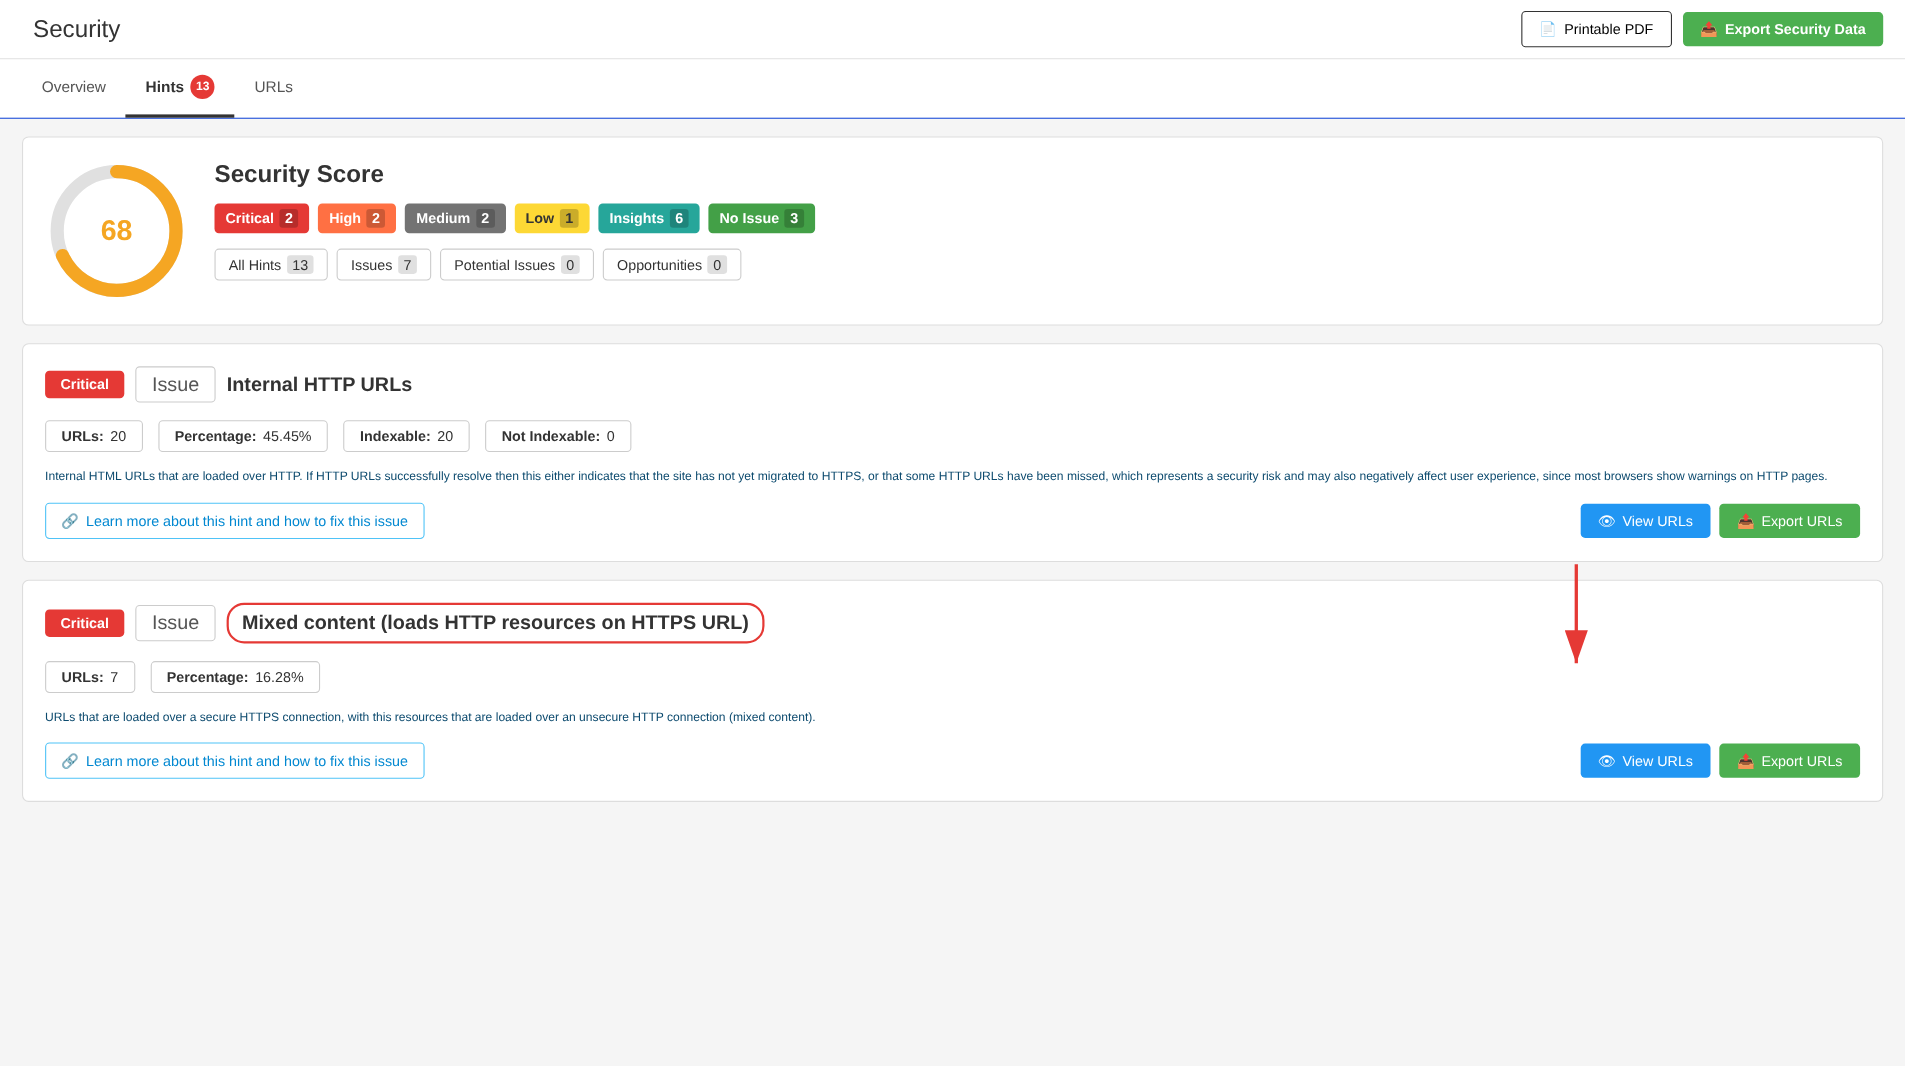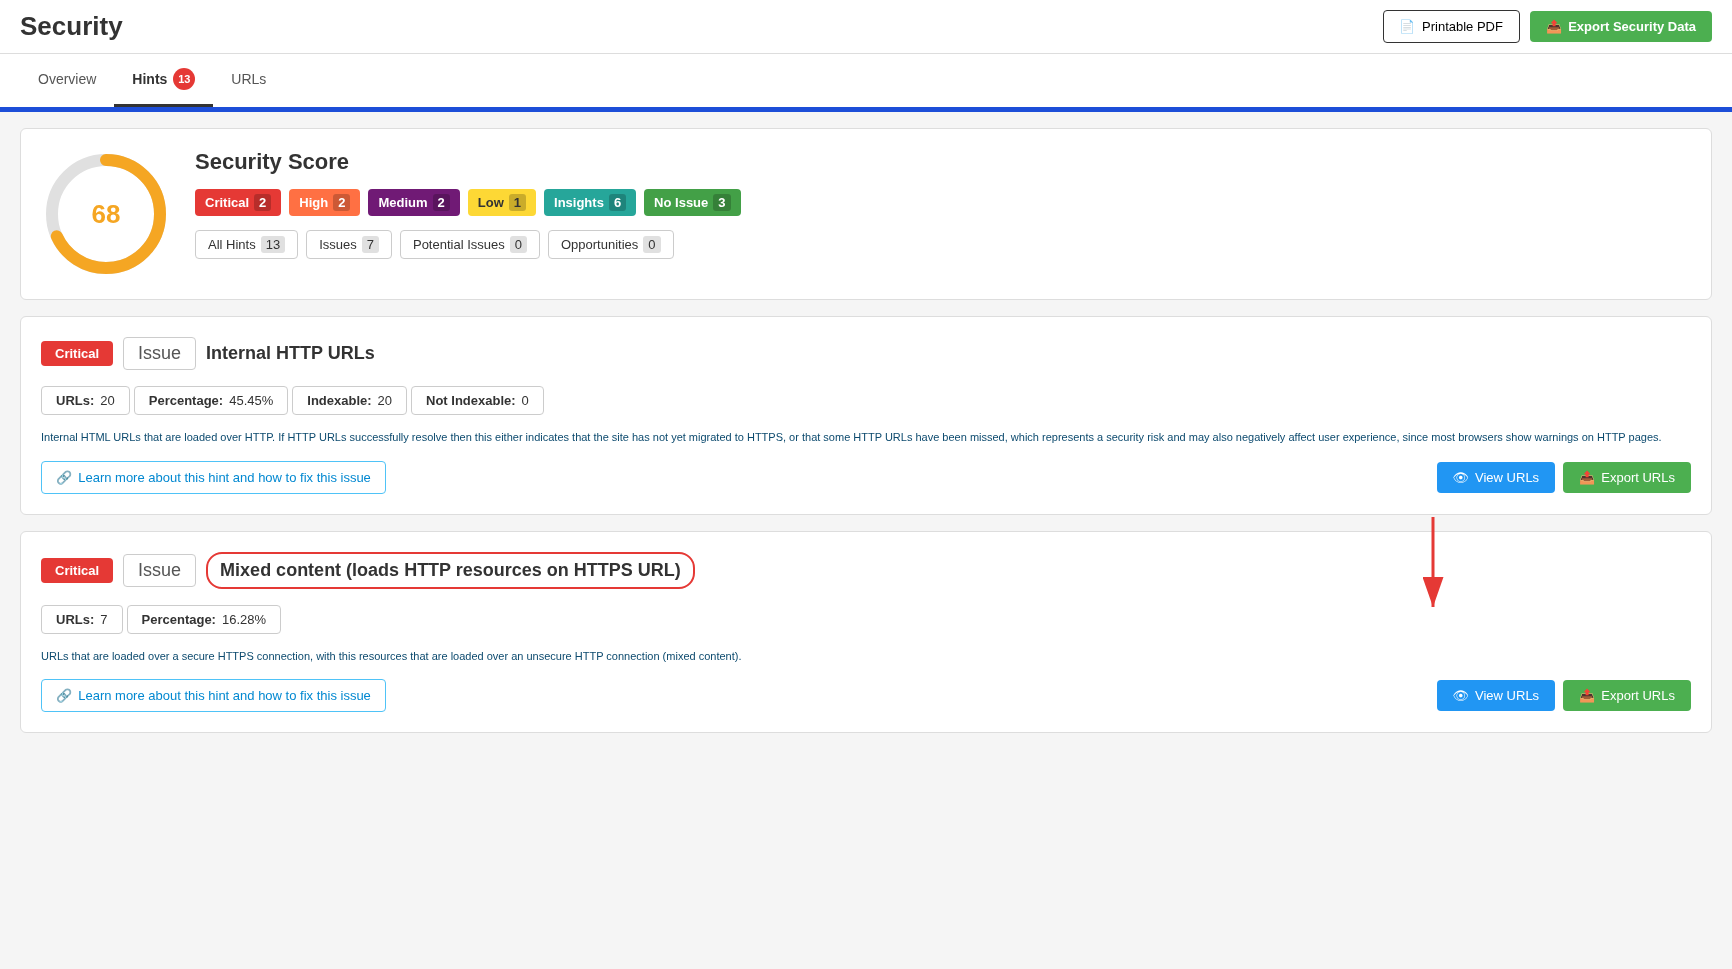--- a/index.html
+++ b/index.html
@@ -8,23 +8,24 @@
     
     .header {
       background: #fff;
       border-bottom: 1px solid #ddd;
       padding: 10px 20px;
       display: flex;
       align-items: center;
       justify-content: space-between;
     }
     .header-title {
-      font-size: 26px;
-      font-weight: bold;
+      font-size: 22px;
+      font-weight: normal;
       color: #333;
+      margin-left: 10px;
     }
     .header-actions {
       display: flex;
       align-items: center;
       gap: 10px;
     }
     .btn-pdf {
       background: #fff;
       border: 1px solid #333;
       padding: 8px 16px;
@@ -64,21 +65,21 @@
     }
     .search-icon-wrap {
       position: absolute;
       right: 10px;
       color: #aaa;
     }
 
     
     .tabs {
       background: #fff;
-      border-bottom: 5px solid #1d4ed8;
+      border-bottom: 1px solid #1d4ed8;
       display: flex;
       padding: 0 20px;
     }
     .tab {
       padding: 14px 18px;
       cursor: pointer;
       border-bottom: 3px solid transparent;
       font-size: 14px;
       color: #555;
       display: flex;
@@ -164,21 +165,21 @@
       align-items: center;
       gap: 5px;
     }
     .severity-badge .count {
       background: rgba(0,0,0,0.2);
       border-radius: 3px;
       padding: 1px 5px;
     }
     .badge-critical { background: #e53935; }
     .badge-high { background: #ff7043; }
-    .badge-medium { background: #701a75; }
+    .badge-medium { background: #737373; }
     .badge-low { background: #fdd835; color: #333; }
     .badge-insights { background: #26a69a; }
     .badge-noissue { background: #43a047; }
 
     .filter-row {
       display: flex;
       gap: 8px;
       flex-wrap: wrap;
     }
     .filter-btn {
@@ -237,21 +238,21 @@
       border: 2px solid #e53935;
       border-radius: 16px;
       padding: 6px 12px;
       font-size: 18px;
       font-weight: bold;
       color: #333;
     }
 
     .stats-row {
       display: flex;
-      gap: 4px;
+      gap: 14px;
       margin-bottom: 14px;
       flex-wrap: wrap;
     }
     .stat-box {
       border: 1px solid #ccc;
       border-radius: 4px;
       padding: 6px 14px;
       font-size: 13px;
       display: flex;
       align-items: center;

